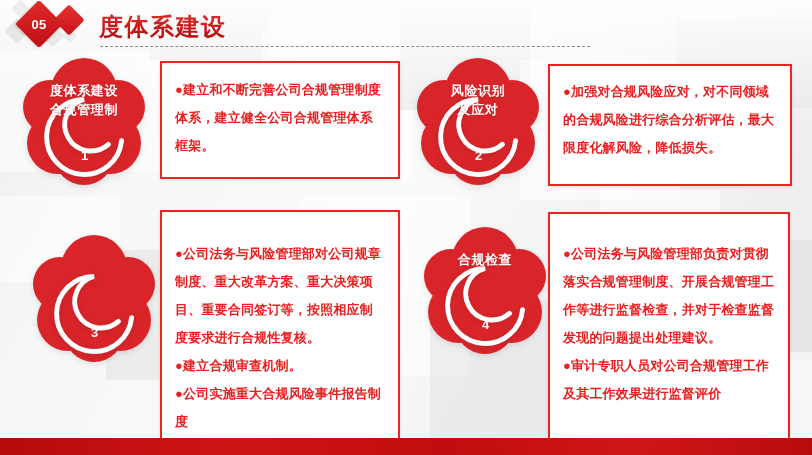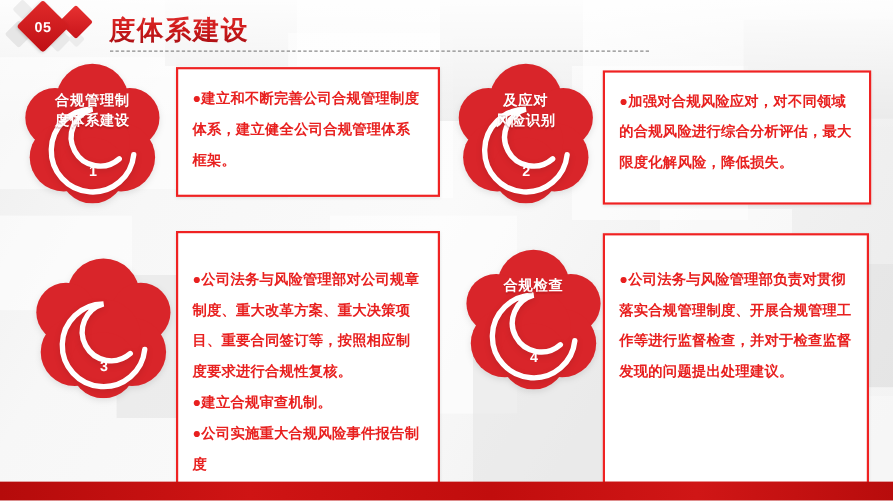--- a/index.html
+++ b/index.html
@@ -113,22 +113,22 @@
           <circle cx="62" cy="36" r="33"></circle>
             <circle cx="28" cy="52" r="27"></circle>
             <circle cx="96" cy="52" r="27"></circle>
           <circle cx="36" cy="88" r="31"></circle>
             <circle cx="88" cy="88" r="31"></circle>
             <circle cx="62" cy="74" r="34"></circle>
           <circle cx="62" cy="100" r="30"></circle>
         </g>
       </svg>
       <div class="badge-label">
+        <div>度体系建设</div>
         <div>合规管理制</div>
-        <div>度体系建设</div>
       </div>
       <svg class="badge-spiral" viewBox="0 0 66 62">
         <path d="M46 44 A14 14 0 1 1 33 20 A20 20 0 1 0 53 42" fill="none" stroke="#ffffff" stroke-width="2.6" stroke-linecap="round"></path>
       </svg>
       <div class="badge-num">1</div>
     </div>
     <div class="box" id="box-1">
       <div class="box-text">
         <p>●建立和不断完善公司合规管理制度体系，建立健全公司合规管理体系框架。</p>
       </div>
@@ -142,22 +142,22 @@
           <circle cx="62" cy="36" r="33"></circle>
             <circle cx="28" cy="52" r="27"></circle>
             <circle cx="96" cy="52" r="27"></circle>
           <circle cx="36" cy="88" r="31"></circle>
             <circle cx="88" cy="88" r="31"></circle>
             <circle cx="62" cy="74" r="34"></circle>
           <circle cx="62" cy="100" r="30"></circle>
         </g>
       </svg>
       <div class="badge-label">
+        <div>风险识别</div>
         <div>及应对</div>
-        <div>风险识别</div>
       </div>
       <svg class="badge-spiral" viewBox="0 0 66 62">
         <path d="M46 44 A14 14 0 1 1 33 20 A20 20 0 1 0 53 42" fill="none" stroke="#ffffff" stroke-width="2.6" stroke-linecap="round"></path>
       </svg>
       <div class="badge-num">2</div>
     </div>
     <div class="box" id="box-2">
       <div class="box-text">
         <p>●加强对合规风险应对，对不同领域的合规风险进行综合分析评估，最大限度化解风险，降低损失。</p>
       </div>
@@ -208,20 +208,21 @@
         <div>合规检查</div>
       </div>
       <svg class="badge-spiral" viewBox="0 0 66 62">
         <path d="M46 44 A14 14 0 1 1 33 20 A20 20 0 1 0 53 42" fill="none" stroke="#ffffff" stroke-width="2.6" stroke-linecap="round"></path>
       </svg>
       <div class="badge-num">4</div>
     </div>
     <div class="box" id="box-4">
       <div class="box-text">
         <p>●公司法务与风险管理部负责对贯彻落实合规管理制度、开展合规管理工作等进行监督检查，并对于检查监督发现的问题提出处理建议。</p>
+        <p>●审计专职人员对公司合规管理工作及其工作效果进行监督评价</p>
       </div>
     </div>
   </div>
 
   <div id="bottom-bar">
     <div class="sheen"></div>
   </div>
 
 </div>
 

